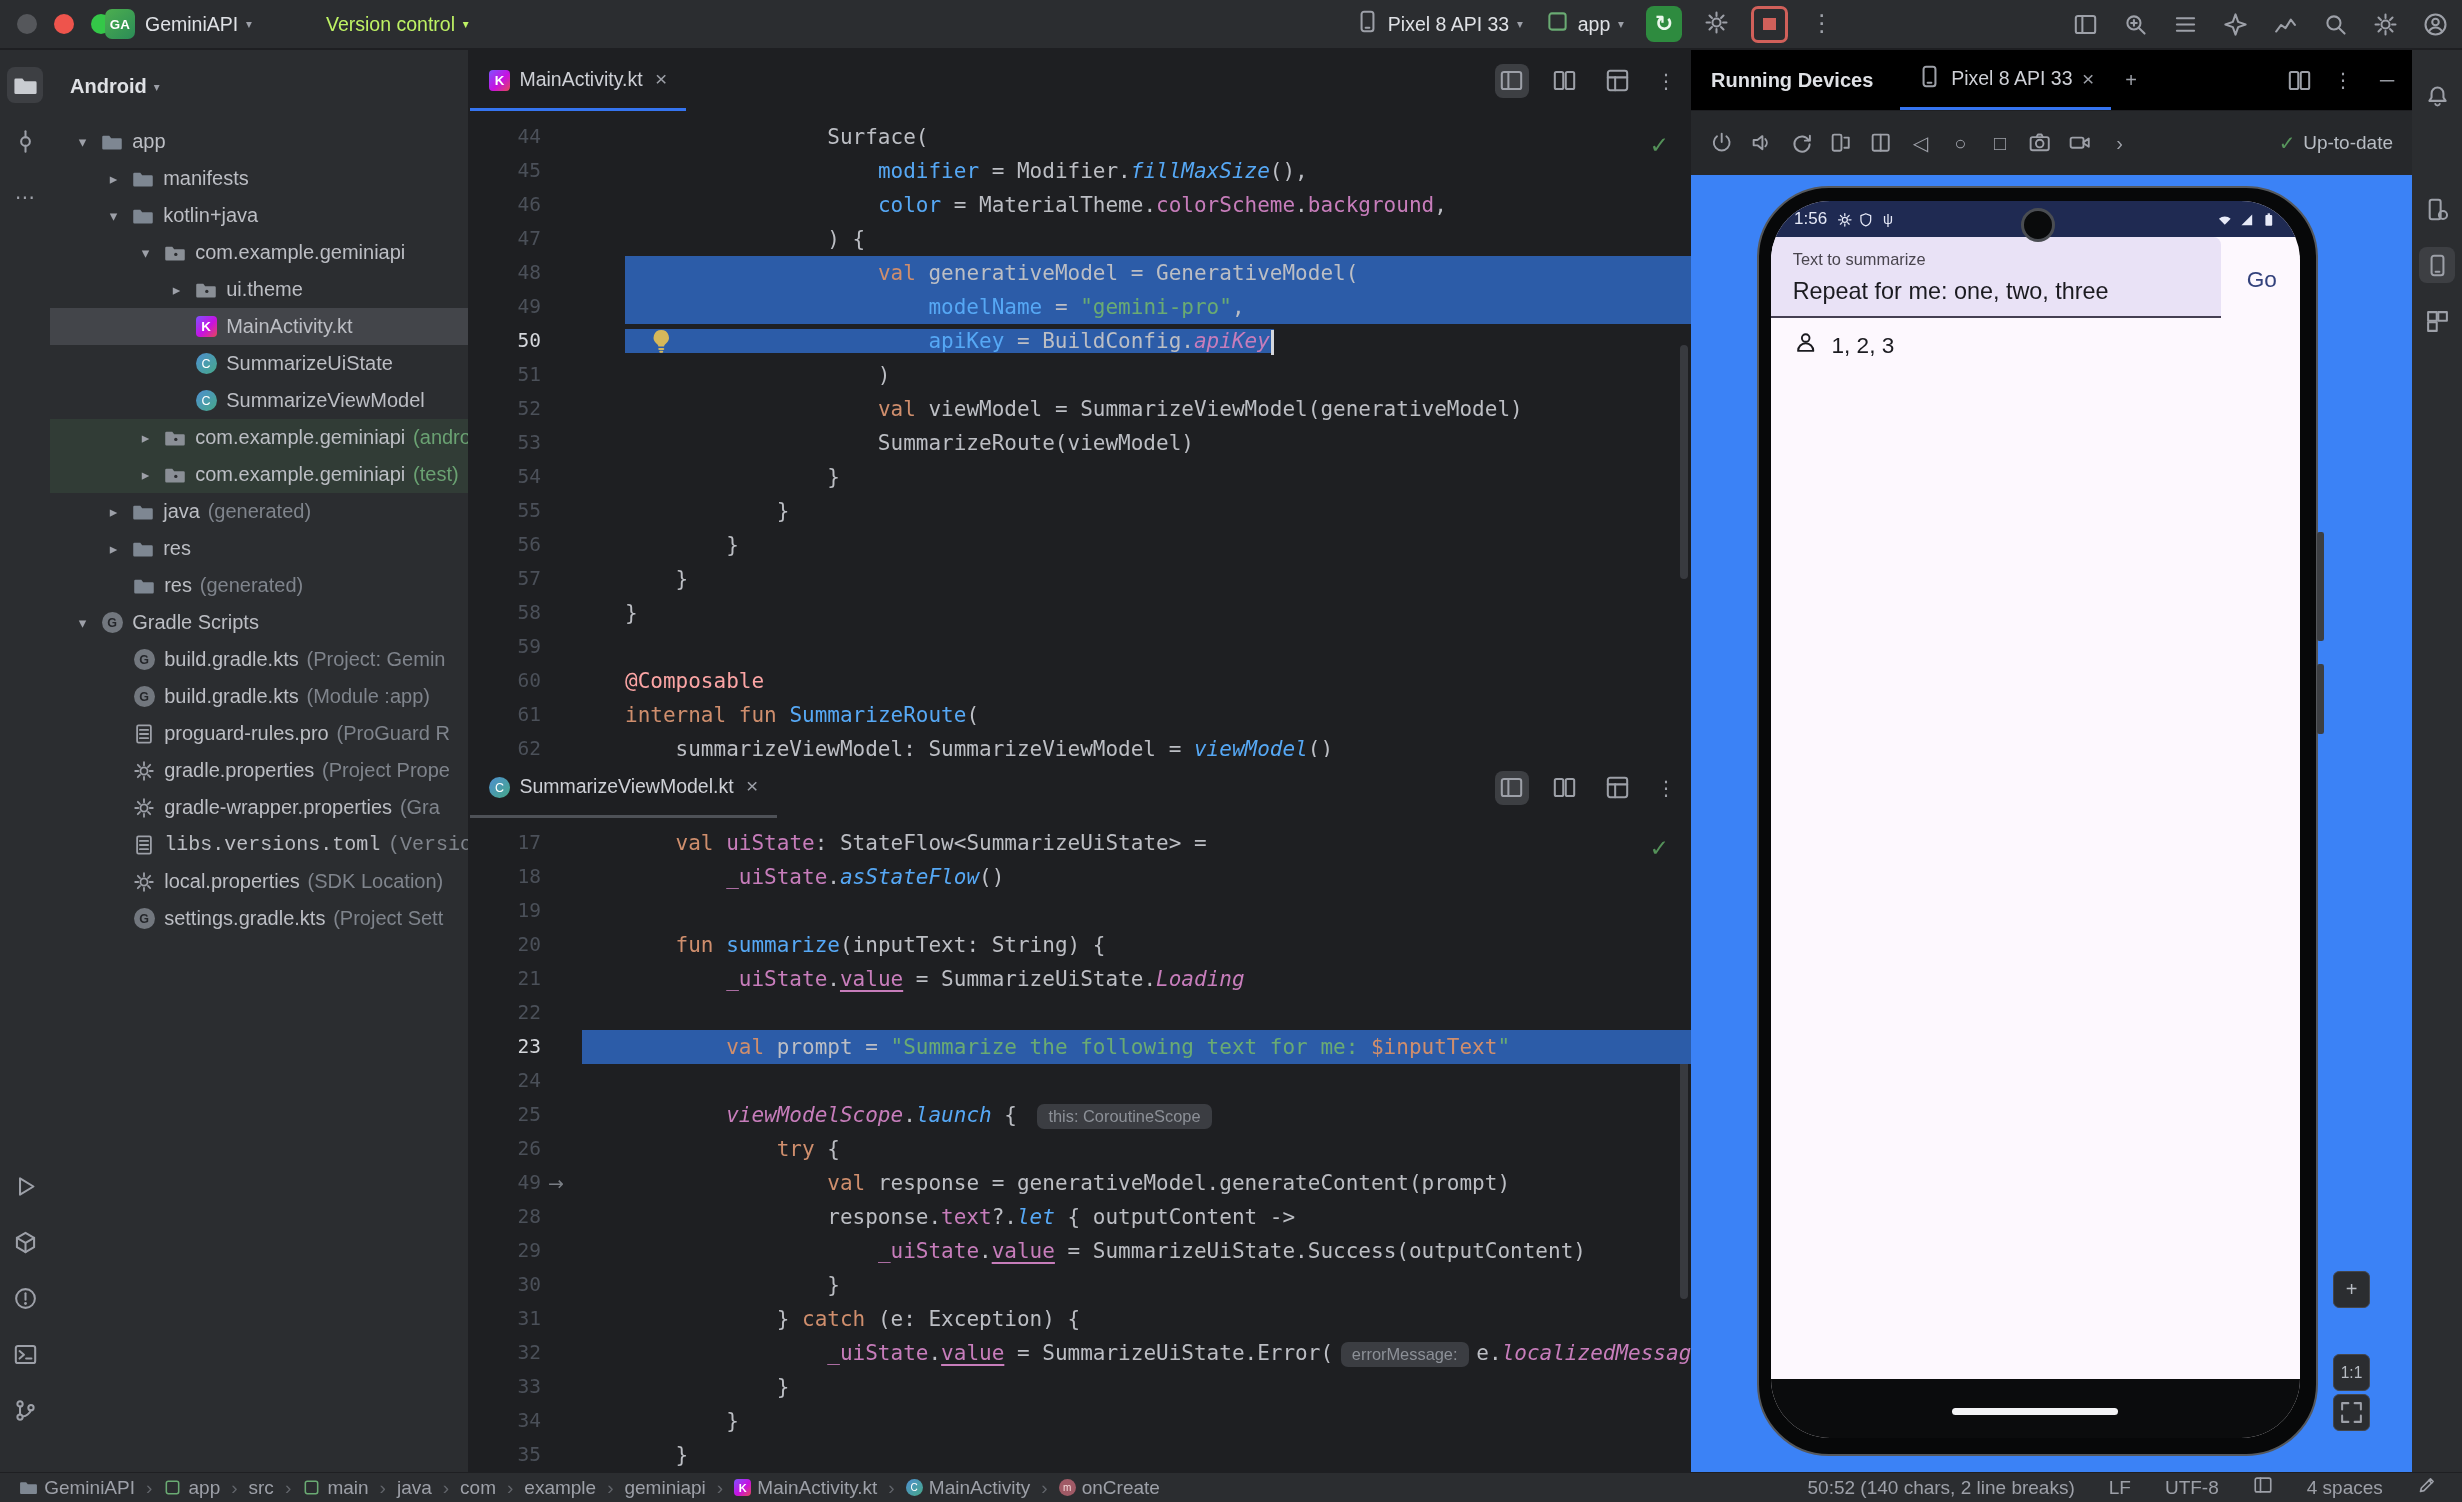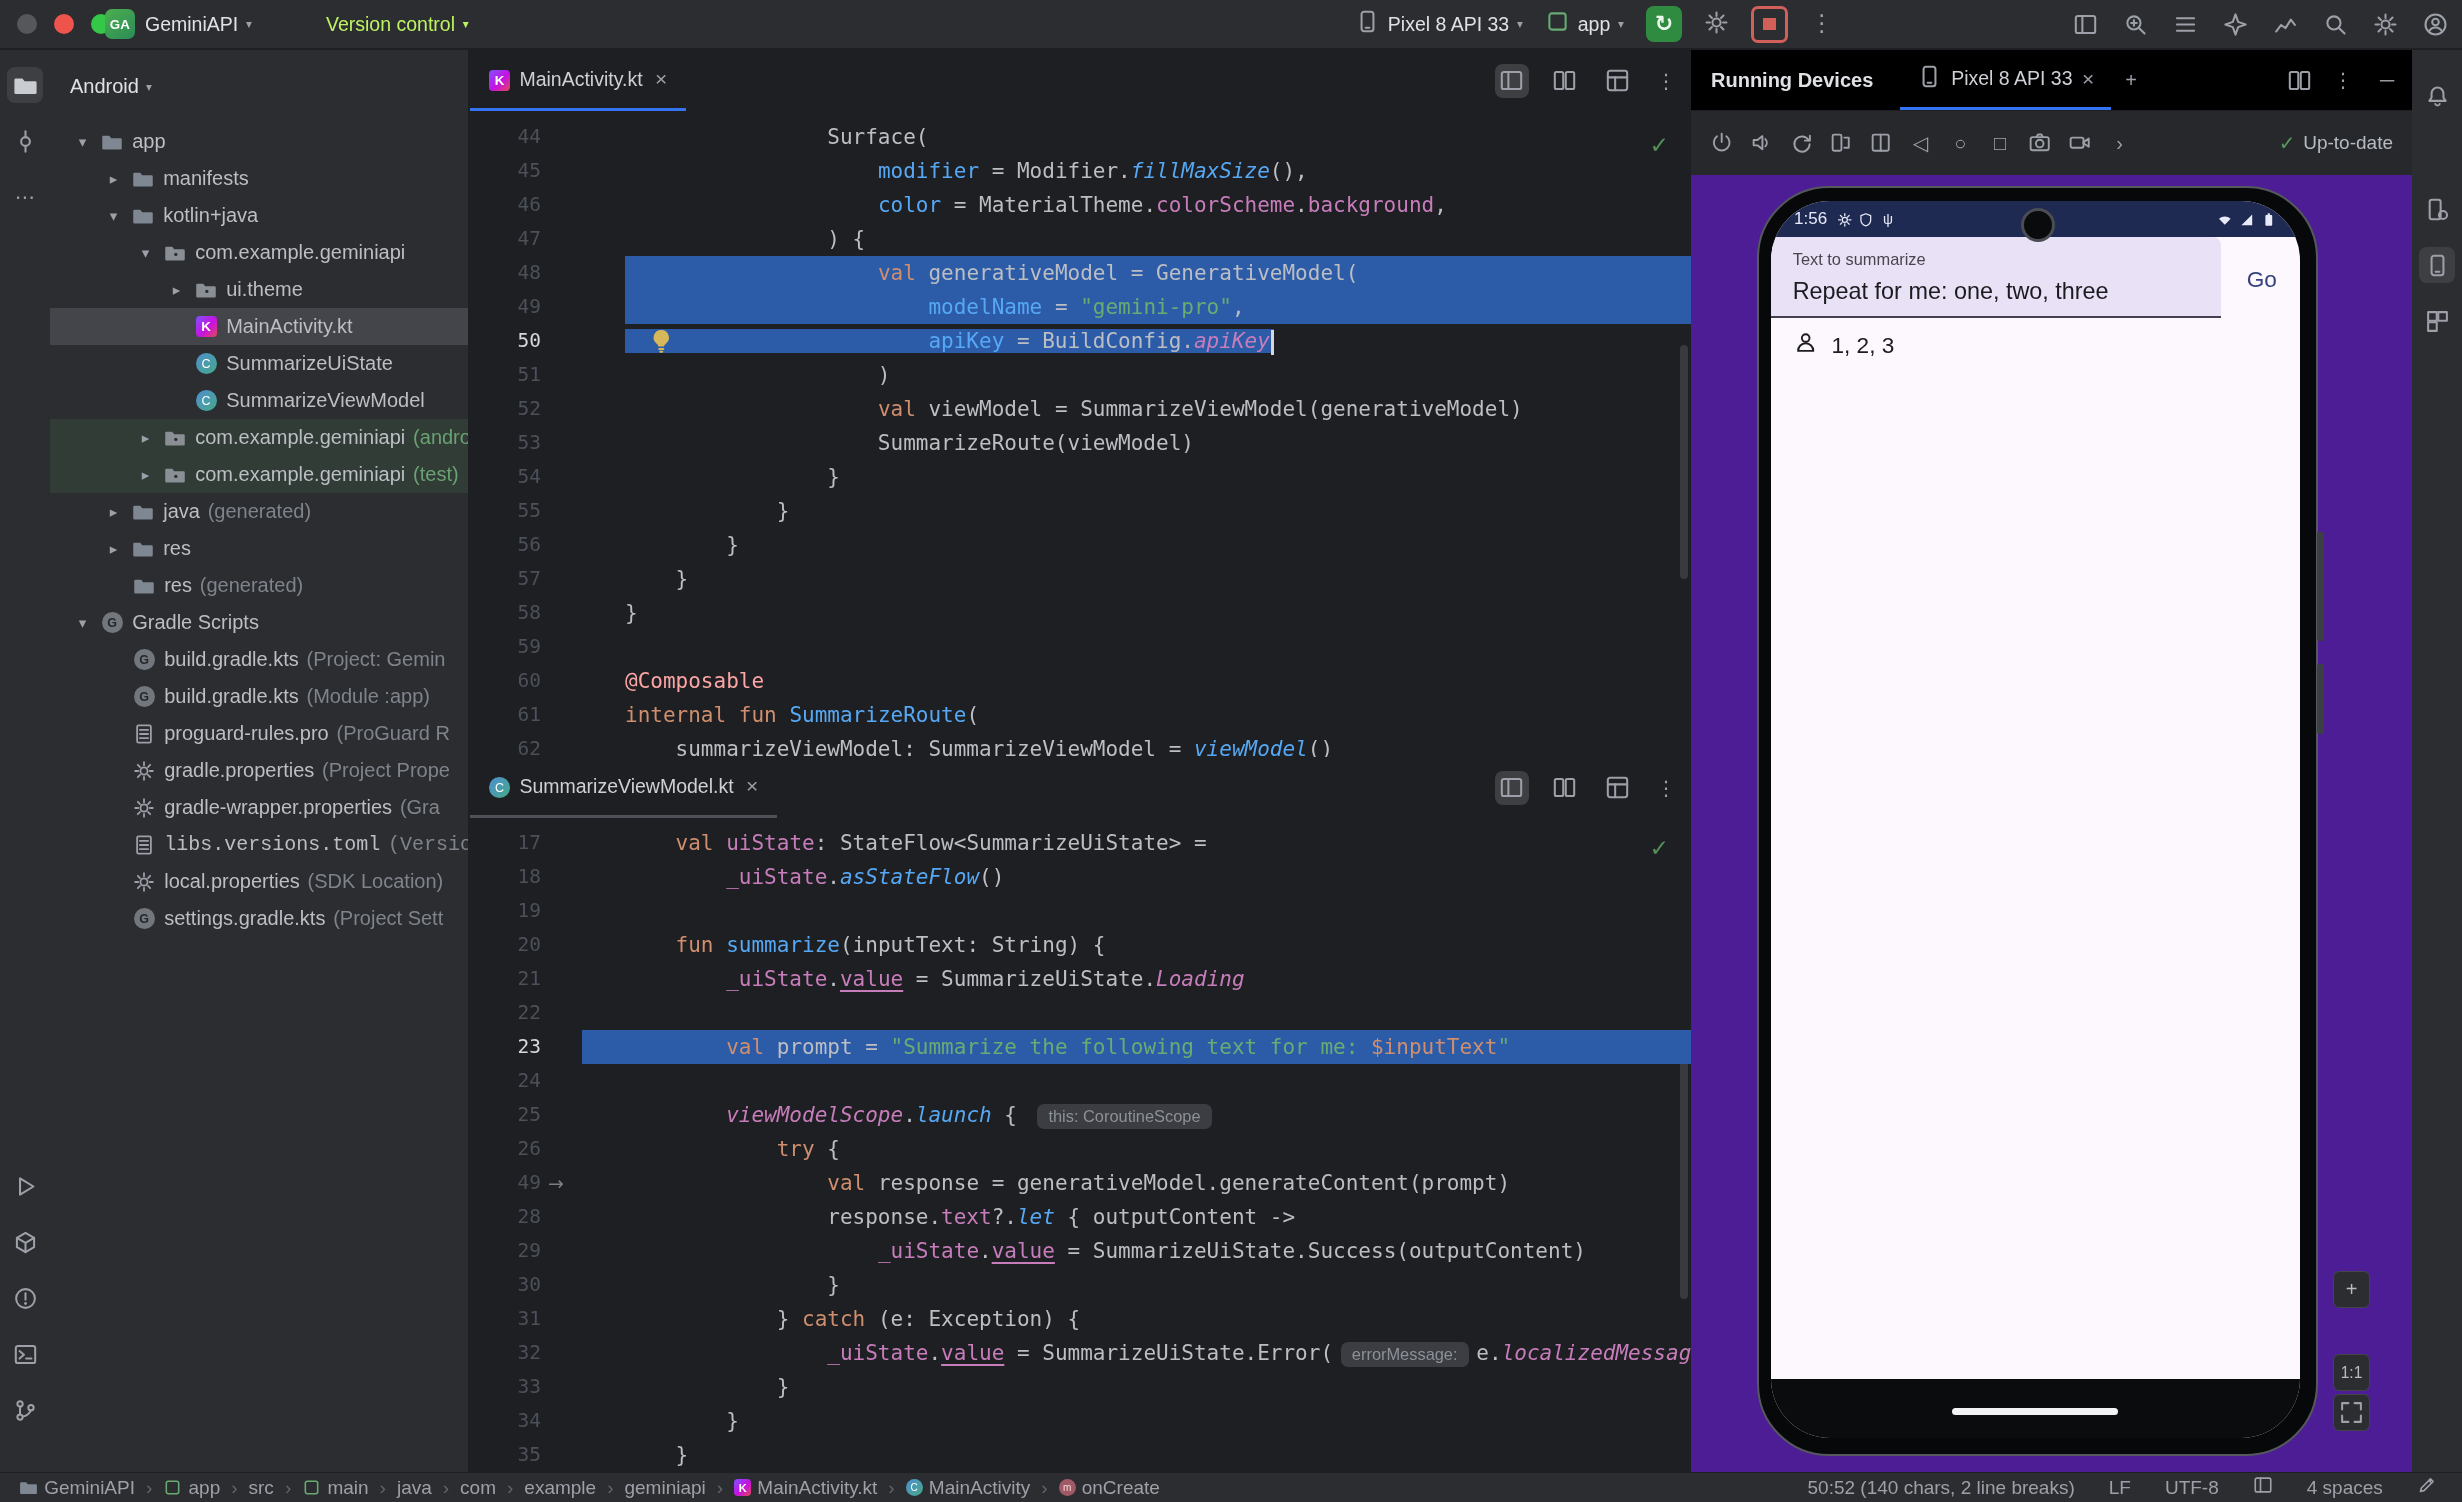--- a/index.html
+++ b/index.html
@@ -29,21 +29,21 @@
   #tb-right{position:absolute;right:14px;top:0;height:48px;display:flex;align-items:center;gap:25px;}
   
   .strip{position:absolute;top:50px;width:50px;height:1422px;background:#2b2d30;}
   #lstrip{left:0;border-right:1.6px solid #1e1f22;}
   #rstrip{right:0;border-left:1.6px solid #1e1f22;}
   .strip .grp{position:absolute;left:0;width:50px;display:flex;flex-direction:column;align-items:center;gap:20px;}
   .sbox{width:36px;height:36px;border-radius:7.8px;display:flex;align-items:center;justify-content:center;}
   .sbox.active{background:#3d3f43;color:#dfe1e5;}
   
   #project{position:absolute;left:50px;top:50px;width:418px;height:1422px;background:#2b2d30;border-right:1.6px solid #1e1f22;overflow:hidden;}
-  .pp-header{height:73px;display:flex;align-items:center;padding-left:20px;gap:7px;color:#dfe1e5;font-size:20px;}
+  .pp-header{height:73px;display:flex;align-items:center;padding-left:20px;gap:7px;color:#dfe1e5;font-size:20px;font-weight:bold;}
   .pp-header .cd{font-size:11.7px;color:#9da0a8;}
   .trow{display:flex;align-items:center;height:37px;white-space:nowrap;overflow:hidden;font-size:20px;}
   .trow .chev{width:31px;flex:0 0 31px;text-align:center;color:#9da0a8;font-size:15px;}
   .trow .ticon{width:28px;flex:0 0 28px;display:flex;justify-content:center;margin-right:6.2px;}
   .trow .ticon .icn{width:22px;height:22px;}
   .tlabel{color:#bcbec4;}
   .tsuffix{color:#7f848c;margin-left:7.8px;}
   .trow.sel{background:#43454a;}
   .trow.tint{background:rgba(87,150,92,.15);}
   .trow.tint .tsuffix{color:#6aa172;}
@@ -89,21 +89,21 @@
     display:flex;align-items:center;box-sizing:border-box;}
   #dp-header .title{margin-left:20px;color:#dfe1e5;font-size:20px;font-weight:600;}
   #dp-tab{display:inline-flex;align-items:center;gap:9.4px;height:59px;padding:0 17px;margin-left:26.5px;
     color:#ced0d6;font-size:19.5px;border-bottom:3.1px solid #3574f0;box-sizing:border-box;}
   #dp-right{margin-left:auto;margin-right:12.5px;display:flex;align-items:center;gap:19px;}
   #dp-toolbar{position:absolute;left:1691px;top:111px;width:721px;height:64px;background:#26282b;
     display:flex;align-items:center;padding-left:19px;box-sizing:border-box;gap:16.4px;}
   #dp-toolbar .icn{width:23.4px;height:23.4px;}
   #uptodate{margin-left:auto;margin-right:19px;display:flex;align-items:center;gap:7.8px;font-size:19px;color:#b7bcc3;}
   #uptodate .ck{color:#57965c;font-size:20px;}
-  #dp-content{position:absolute;left:1691px;top:175px;width:721px;height:1298px;background:#4c1d95;overflow:hidden;}
+  #dp-content{position:absolute;left:1691px;top:175px;width:721px;height:1298px;background:#3b82f6;overflow:hidden;}
   
   #phone{position:absolute;left:66px;top:11px;width:557px;height:1266px;border-radius:72px;background:#070809;border:2.3px solid #55585c;}
   .pbtn{position:absolute;right:-7.8px;width:7px;background:#3c3f43;border-radius:2.3px;}
   #screen{position:absolute;left:11.7px;top:13.3px;width:529px;height:1237px;border-radius:59px;overflow:hidden;background:#fdf8fe;}
   #p-status{height:36px;background:#1f2a52;color:#e7eaf8;display:flex;align-items:center;padding:0 23.4px;font-size:17px;gap:9.4px;}
   #p-status .icn{width:15.6px;height:15.6px;color:#e7eaf8;}
   #p-status .mini{font-size:14px;color:#e7eaf8;width:auto;}
   #p-status-right{margin-left:auto;display:flex;align-items:center;gap:6.2px;}
   #hole{position:absolute;left:50%;top:20px;transform:translateX(-50%);width:28px;height:28px;border-radius:50%;
     background:#0a0b0c;border:3.9px solid #4a4d52;box-sizing:content-box;}

